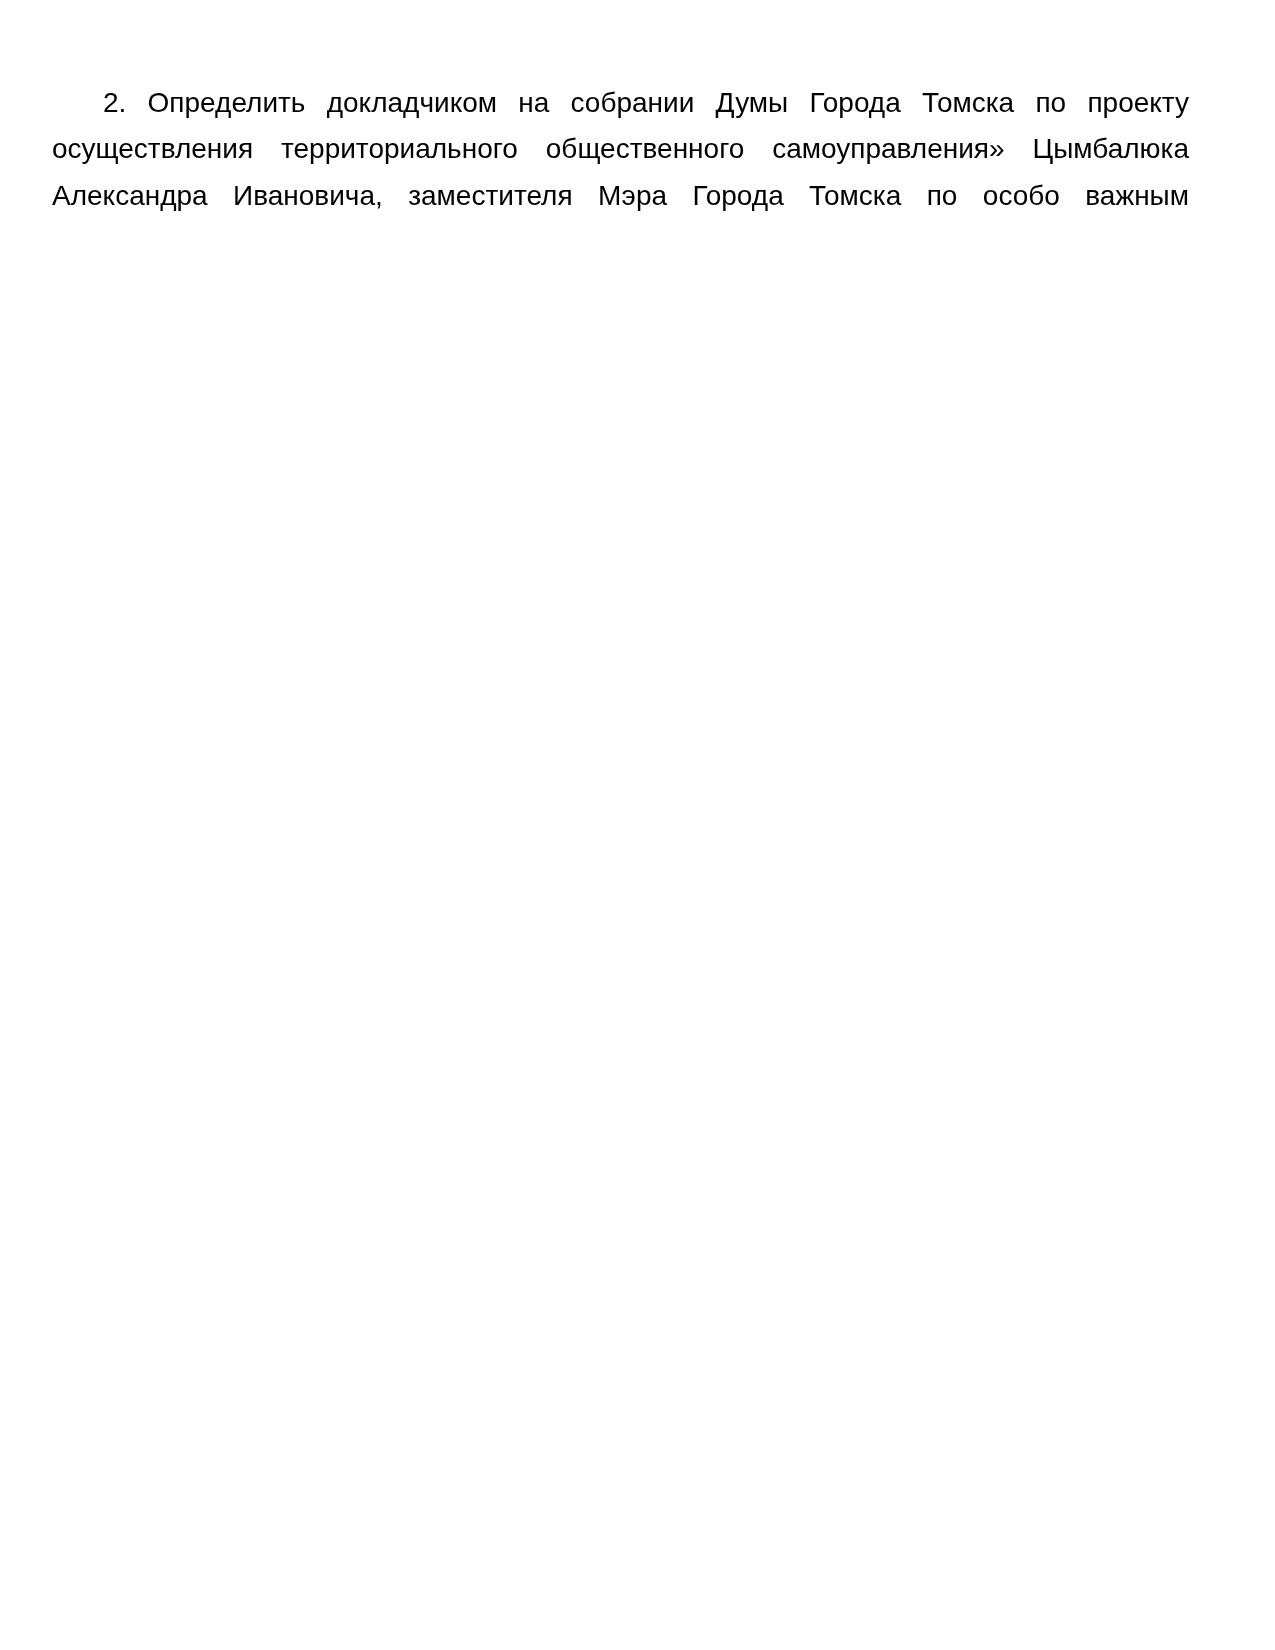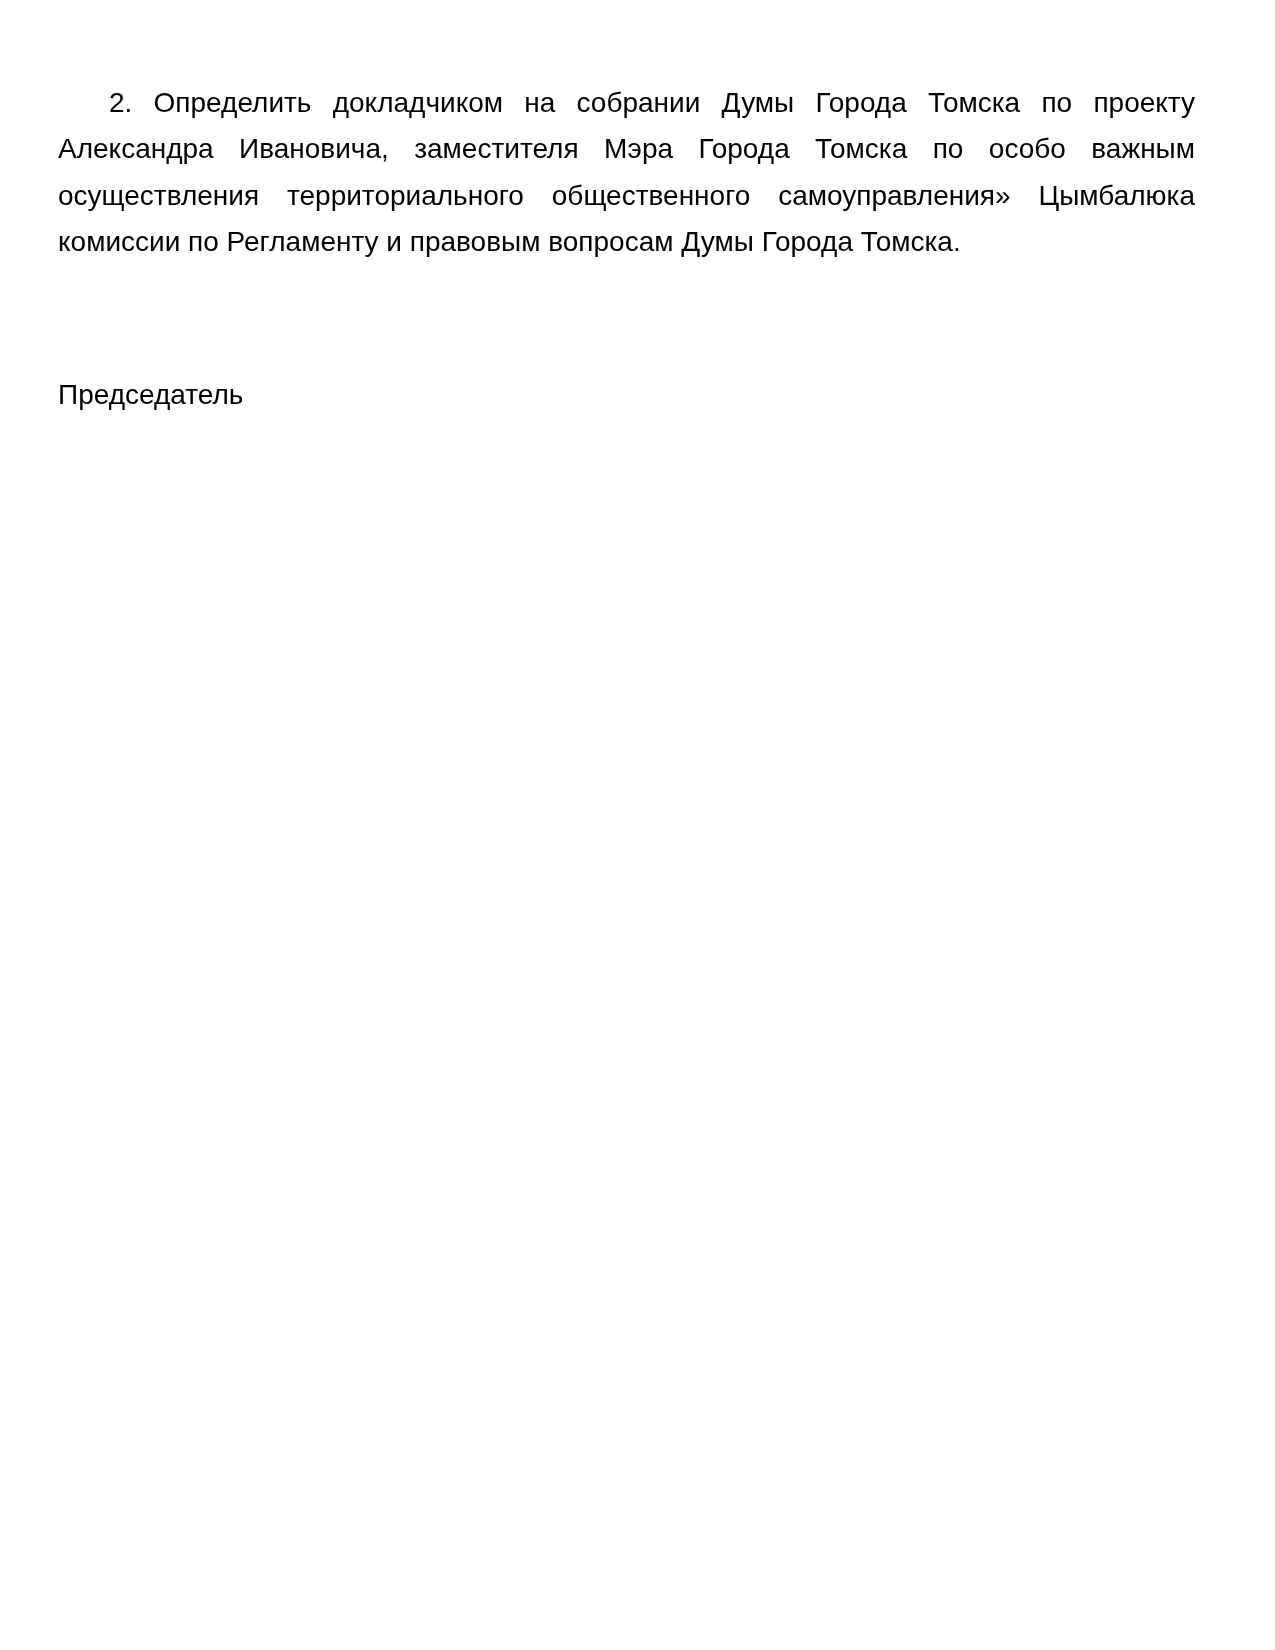--- a/index.html
+++ b/index.html
@@ -10,21 +10,21 @@
     width: 1275px;
     height: 1650px;
     background: #ffffff;
     font-family: "Liberation Sans", sans-serif;
     color: #000000;
     position: relative;
     overflow: hidden;
   }
   .doc-content {
     position: absolute;
-    left: 58px;
+    left: 52px;
     top: 80px;
     width: 1137px;
     font-size: 28px;
   }
   .para .line {
     line-height: 46.4px;
     text-align: justify;
     text-align-last: justify;
     white-space: normal;
   }
@@ -41,21 +41,19 @@
     line-height: 50px;
     text-align: left;
   }
 </style>
 </head>
 <body>
 
 <div class="doc-content">
   <div class="para">
     <div class="line first">2. Определить докладчиком на собрании Думы Города Томска по проекту</div>
+    <div class="line">осуществления территориального общественного самоуправления» Цымбалюка</div>
     <div class="line">Александра Ивановича, заместителя Мэра Города Томска по особо важным</div>
-    <div class="line">осуществления территориального общественного самоуправления» Цымбалюка</div>
-    <div class="line last">комиссии по Регламенту и правовым вопросам Думы Города Томска.</div>
   </div>
 
   <div class="signature">
-    <div class="sig-line">Председатель</div>
   </div>
 </div>
 
 </body></html>

